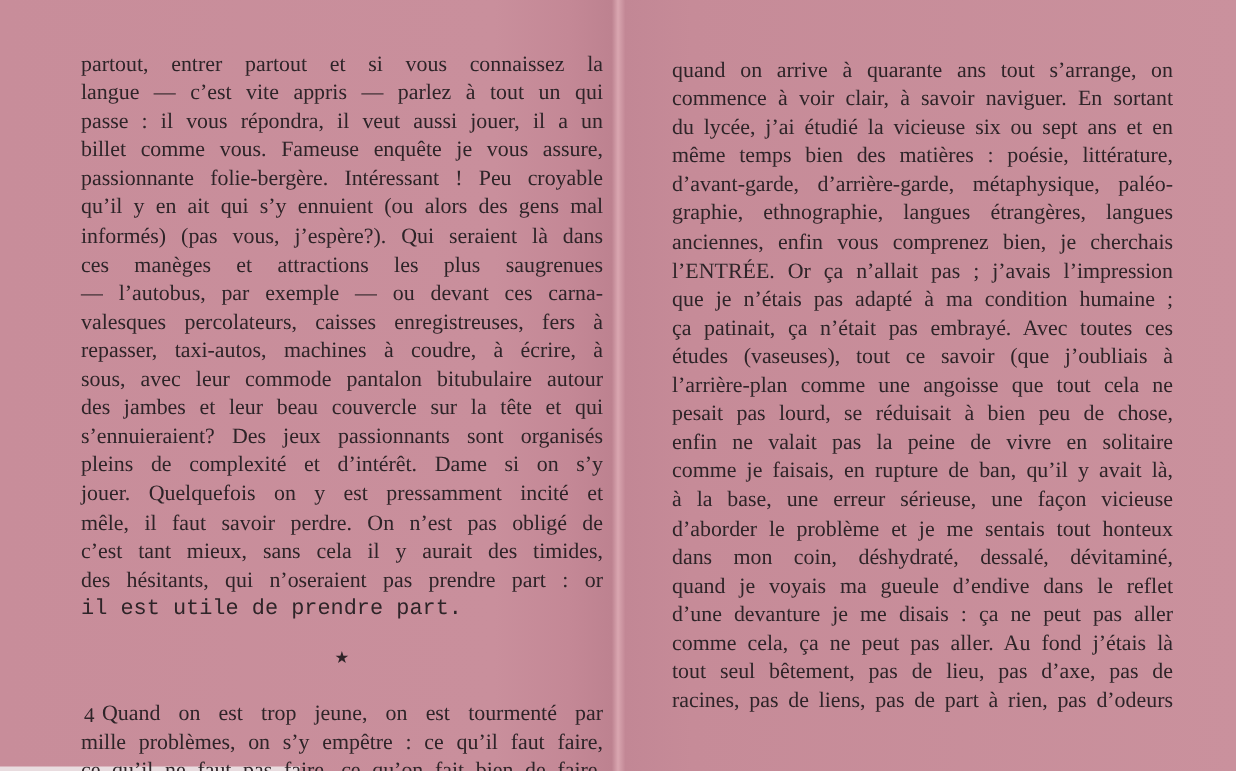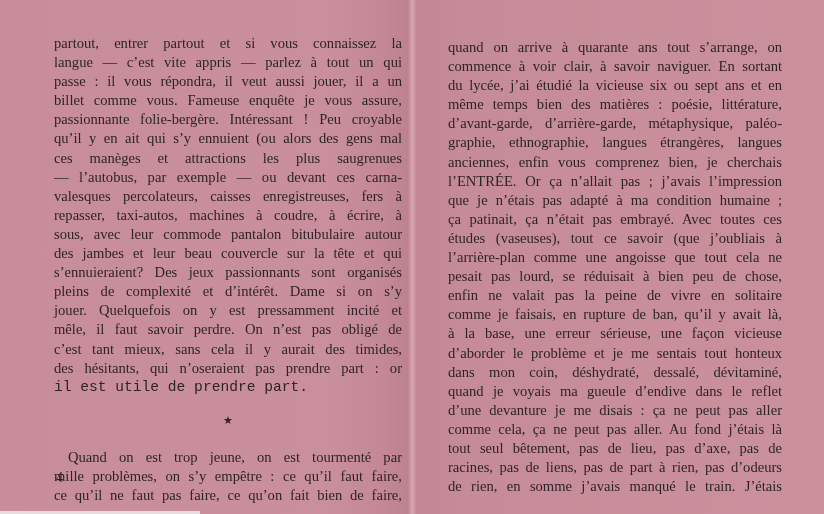--- a/index.html
+++ b/index.html
@@ -60,20 +60,21 @@
 
 <div class="page page-left">
   <div class="text-block">
     <div id="lp1">
         <span class="line">partout, entrer partout et si vous connaissez la</span>
         <span class="line">langue — c’est vite appris — parlez à tout un qui</span>
         <span class="line">passe : il vous répondra, il veut aussi jouer, il a un</span>
         <span class="line">billet comme vous. Fameuse enquête je vous assure,</span>
         <span class="line">passionnante folie-bergère. Intéressant ! Peu croyable</span>
         <span class="line">qu’il y en ait qui s’y ennuient (ou alors des gens mal</span>
+        <span class="line">informés) (pas vous, j’espère?). Qui seraient là dans</span>
         <span class="line">ces manèges et attractions les plus saugrenues</span>
         <span class="line">— l’autobus, par exemple — ou devant ces carna-</span>
         <span class="line">valesques percolateurs, caisses enregistreuses, fers à</span>
         <span class="line">repasser, taxi-autos, machines à coudre, à écrire, à</span>
         <span class="line">sous, avec leur commode pantalon bitubulaire autour</span>
         <span class="line">des jambes et leur beau couvercle sur la tête et qui</span>
         <span class="line">s’ennuieraient? Des jeux passionnants sont organisés</span>
         <span class="line">pleins de complexité et d’intérêt. Dame si on s’y</span>
         <span class="line">jouer. Quelquefois on y est pressamment incité et</span>
         <span class="line">mêle, il faut savoir perdre. On n’est pas obligé de</span>
@@ -110,17 +111,16 @@
         <span class="line">enfin ne valait pas la peine de vivre en solitaire</span>
         <span class="line">comme je faisais, en rupture de ban, qu’il y avait là,</span>
         <span class="line">à la base, une erreur sérieuse, une façon vicieuse</span>
         <span class="line">d’aborder le problème et je me sentais tout honteux</span>
         <span class="line">dans mon coin, déshydraté, dessalé, dévitaminé,</span>
         <span class="line">quand je voyais ma gueule d’endive dans le reflet</span>
         <span class="line">d’une devanture je me disais : ça ne peut pas aller</span>
         <span class="line">comme cela, ça ne peut pas aller. Au fond j’étais là</span>
         <span class="line">tout seul bêtement, pas de lieu, pas d’axe, pas de</span>
         <span class="line">racines, pas de liens, pas de part à rien, pas d’odeurs</span>
-        <span class="line">de rien, en somme j’avais manqué le train. J’étais</span>
       </div>
   </div>
 
 </div>
 
 </body></html>

